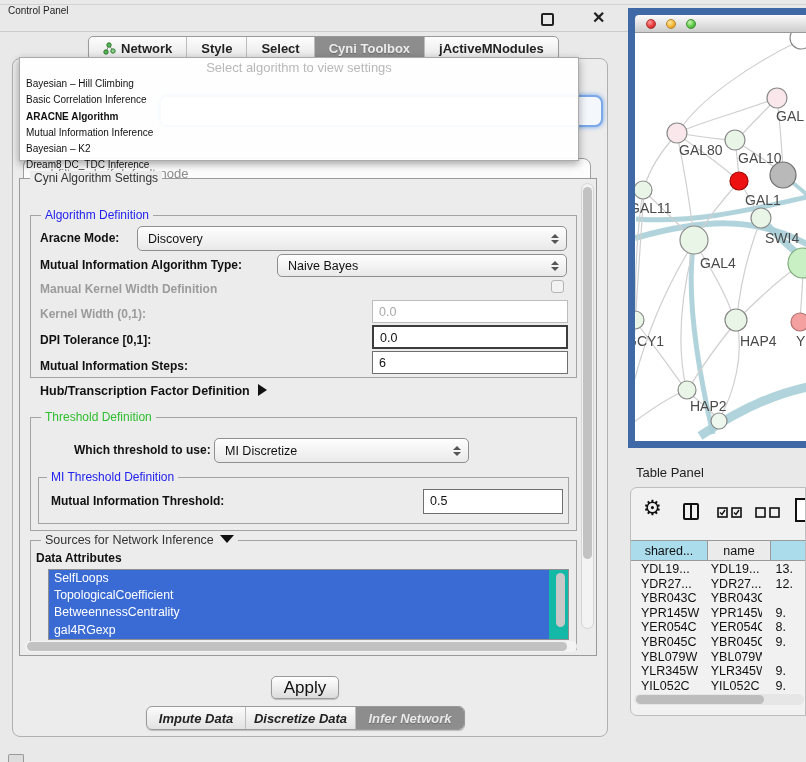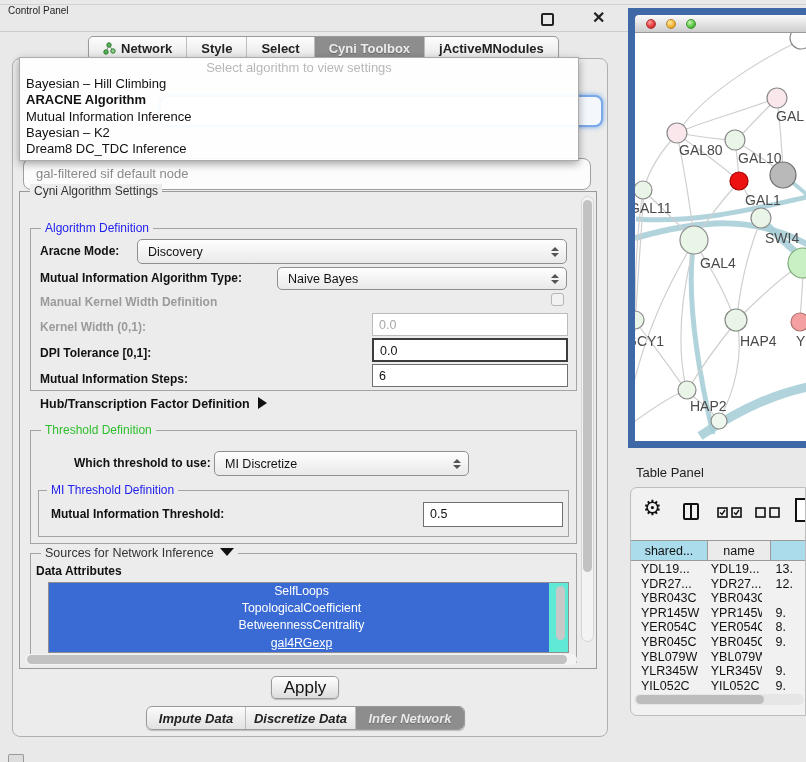--- a/index.html
+++ b/index.html
@@ -38,25 +38,25 @@
     border:2px solid #7aa8e8; box-shadow:0 0 5px #6ea3e8; background:#f4f8fd; }
   .ghost-field { left:10px; top:99px; width:568px; height:32px; border-radius:8px;
     border:1px solid #9f9f9f; background:#fcfcfc; font-size:13px; color:#8a8a8a;
     line-height:30px; padding-left:12px; }
 
   
   .dropdown { left:6px; top:-2px; width:560px; height:104px; z-index:30;
     background:rgba(255,255,255,0.95); border:1px solid #ababab;
     box-shadow:0 3px 8px rgba(0,0,0,0.35); }
   .dd-placeholder { text-align:center; font-size:13px; color:#b8b8b8; padding-top:2px; height:18px; }
-  .dd-item { font-size:13px; line-height:16.3px; padding-left:6px; color:#111; white-space:nowrap; }
+  .dd-item { font-size:10px; line-height:16.3px; padding-left:6px; color:#111; white-space:nowrap; }
   .dd-item.sel { font-weight:bold; }
 
   
-  .settings { left:6px; top:132px; width:578px; height:478px;
+  .settings { left:6px; top:119px; width:578px; height:478px;
     border:1px solid #9a9a9a; background:#ececec; }
   .legend { position:absolute; top:-8px; left:10px; background:#ececec; padding:0 4px;
     font-size:12px; color:#333; white-space:nowrap; }
   .legend.blue { color:#2222ee; }
   .legend.green { color:#2ebf2e; }
   .grp { position:absolute; border:1px solid #a3a3a3; }
 
   .lbl { position:absolute; font-size:12px; font-weight:bold; color:#111; white-space:nowrap; }
   .lbl.dis { color:#9b9b9b; }
 
@@ -72,21 +72,21 @@
     padding:4px 6px 0 6px; color:#111; }
   .field.dis { border:1px solid #bcbcbc; color:#a8a8a8; }
   .field.b1 { border:2px solid #3c3c3c; }
   .field.b2 { border:1px solid #6f6f6f; }
 
   .chk { position:absolute; width:13px; height:13px; border:1px solid #b5b5b5; border-radius:3px; background:#f2f2f2; }
 
   .tri-right { display:inline-block; width:0; height:0; border-top:6px solid transparent; border-bottom:6px solid transparent; border-left:9px solid #111; vertical-align:-1px; margin-left:8px; }
   .tri-down  { display:inline-block; width:0; height:0; border-left:7px solid transparent; border-right:7px solid transparent; border-top:8px solid #111; vertical-align:1px; margin-left:6px; }
 
-  .attr-list { position:absolute; background:#5eead4; border:1px solid #8f8f8f; overflow:hidden;text-align:center; }
+  .attr-list { position:absolute; background:#14b8a6; border:1px solid #8f8f8f; overflow:hidden; }
   .attr-item { width:500px; height:17.2px; background:#3a6bd4; color:#fff; font-size:12.3px; line-height:17px; padding-left:5px; white-space:nowrap; }
   .list-vthumb { position:absolute; right:3px; top:3px; width:9px; height:54px; background:#c8c8c8; border-radius:5px; }
 
   .vscroll { position:absolute; right:2px; top:4px; width:13px; height:446px; background:#f3f3f3; border:1px solid #d5d5d5; border-radius:7px; }
   .vscroll .thumb { position:absolute; left:1px; top:3px; width:9px; height:372px; background:#c2c2c2; border-radius:5px; }
   .hscroll { position:absolute; left:5px; bottom:3px; width:552px; height:11px; background:#f3f3f3; border-radius:6px; }
   .hscroll .thumb { position:absolute; left:2px; top:1px; width:540px; height:9px; background:#c2c2c2; border-radius:5px; }
 
   .apply-btn { left:258px; top:617px; width:68px; height:23px; border:1px solid #9a9a9a; border-radius:5px;
     background:linear-gradient(#ffffff,#dcdcdc); font-size:17px; color:#111; text-align:center; line-height:21px;
@@ -170,20 +170,21 @@
 
 <div class="abs panel">
 
   <div class="abs ghost-combo"></div>
   <div class="abs ghost-field">gal-filtered sif default node</div>
 
   <div class="abs dropdown">
     <div class="dd-placeholder">Select algorithm to view settings</div>
     <div id="dd-items">
         <div class="dd-item">Bayesian – Hill Climbing</div>
+        <div class="dd-item">Basic Correlation Inference</div>
         <div class="dd-item sel">ARACNE Algorithm</div>
         <div class="dd-item">Mutual Information Inference</div>
         <div class="dd-item">Bayesian – K2</div>
         <div class="dd-item">Dream8 DC_TDC Inference</div>
       </div>
   </div>
 
   <div class="abs settings">
     <span class="legend">Cyni Algorithm Settings</span>
 
@@ -235,21 +236,21 @@
     </div>
 
     <div class="grp" style="left:10px; top:361px; width:547px; height:110px; border-bottom:none;">
       <span class="legend" style="font-size:12.5px;"><span>Sources for Network Inference</span><span class="tri-down"></span></span>
       <span class="lbl" style="left:5px; top:10px;">Data Attributes</span>
       <div class="attr-list" style="left:17px; top:28px; width:521px; height:71px;">
         <div id="attr-items">
             <div class="attr-item" style="background: rgb(58, 107, 212);">SelfLoops</div>
             <div class="attr-item" style="background: rgb(58, 107, 212);">TopologicalCoefficient</div>
             <div class="attr-item" style="background: rgb(58, 107, 212);">BetweennessCentrality</div>
-            <div class="attr-item" style="background: rgb(58, 107, 212); text-decoration: underline;">gal4RGexp</div>
+            <div class="attr-item" style="background: rgb(58, 107, 212);">gal4RGexp</div>
           </div>
         <div class="list-vthumb"></div>
       </div>
     </div>
 
     <div class="vscroll">
         <div class="thumb"></div>
       </div>
     <div class="hscroll">
         <div class="thumb"></div>

